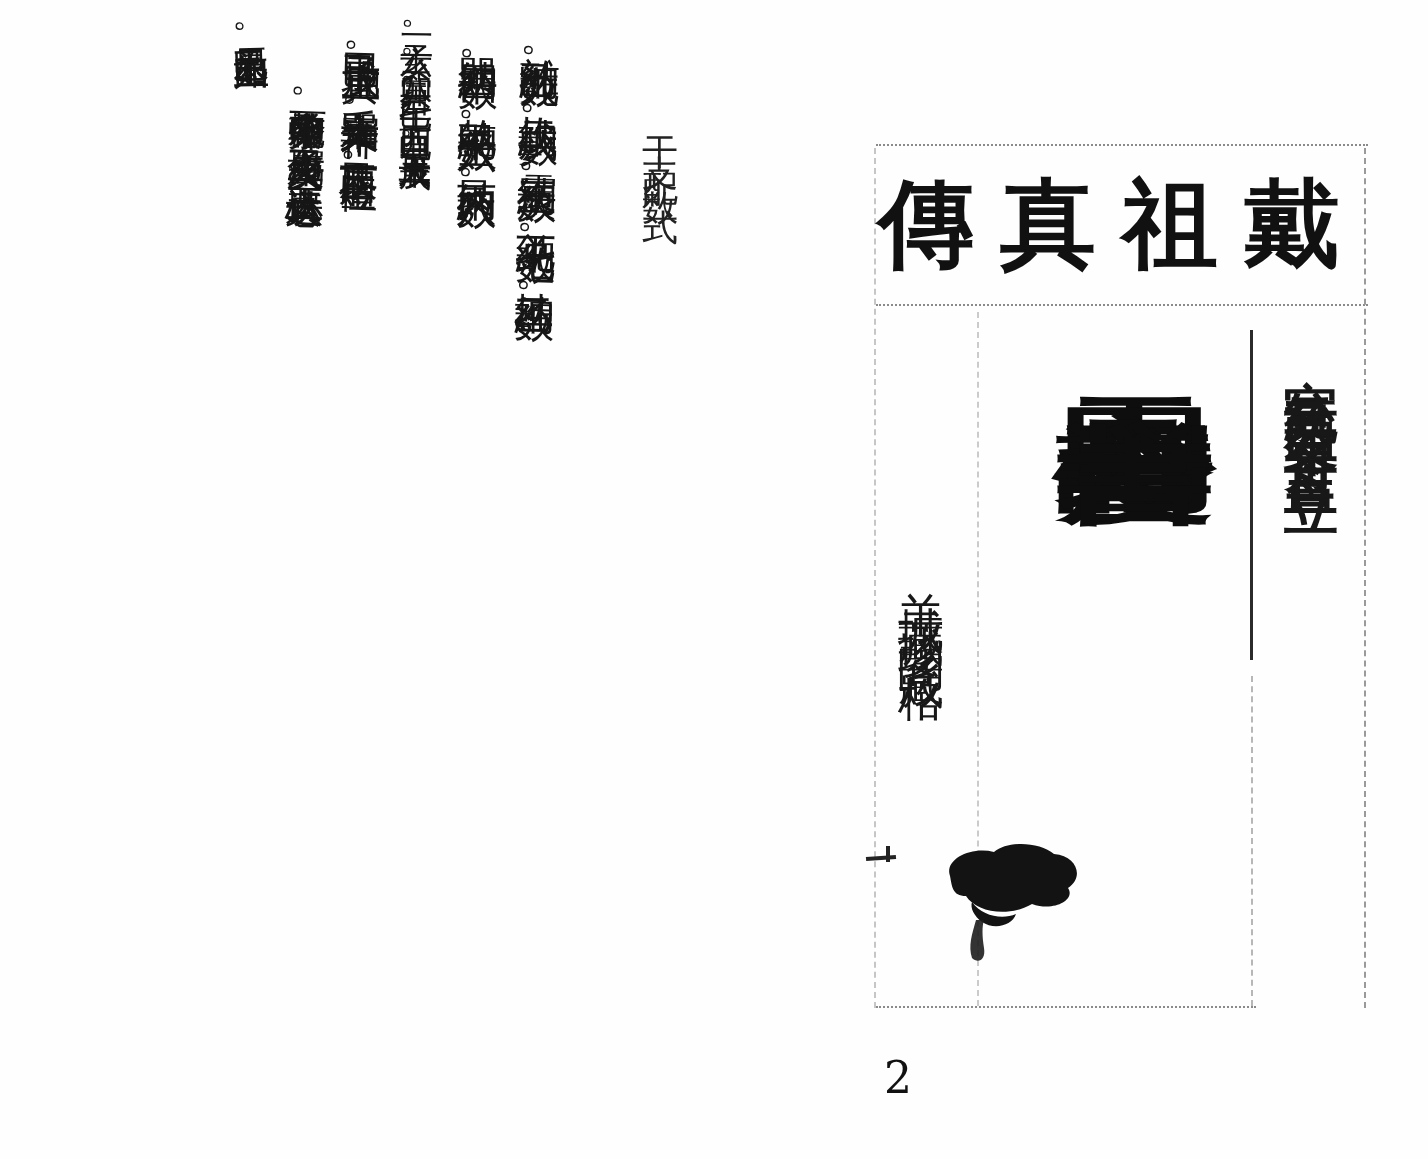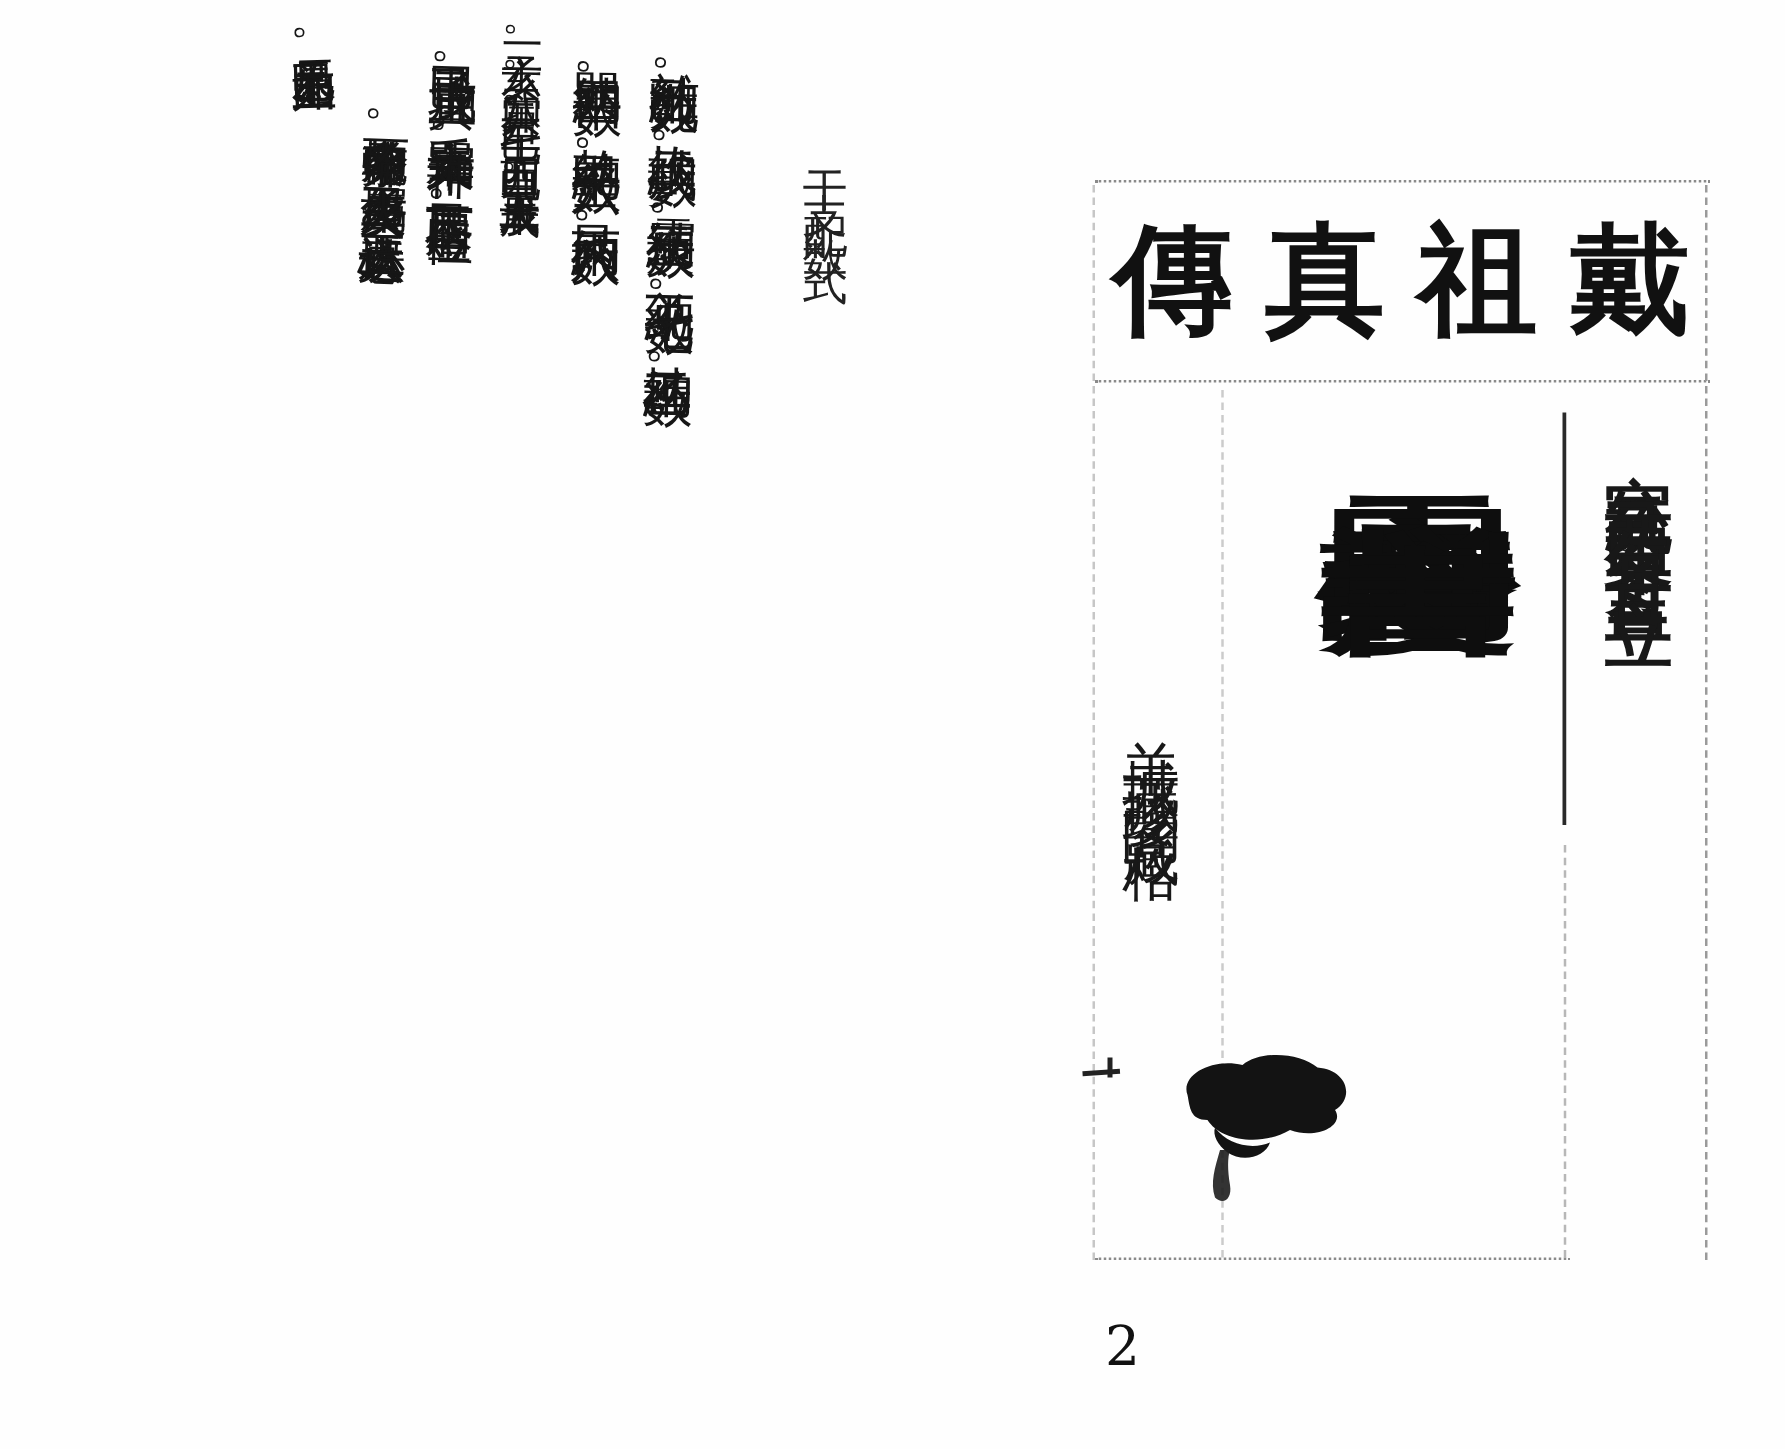--- a/index.html
+++ b/index.html
@@ -39,21 +39,21 @@
   .c4{left:344px;top:22px;font-size:39px;letter-spacing:2px;transform:rotate(1.6deg);transform-origin:top center;}
   .c5{left:290px;top:82px;font-size:38px;letter-spacing:0px;transform:rotate(2deg);transform-origin:top center;}
   .c6{left:232px;top:26px;font-size:36px;letter-spacing:-1px;transform:rotate(-1.5deg);transform-origin:top center;}
   
   .frame-line{position:absolute;background:transparent;}
   .h-dots{border-top:2px dotted #8a8a8a;height:0;}
   .v-dash{border-left:2px dashed #9a9a9a;width:0;}
   .v-solid{width:3px;background:#2a2a2a;}
   .header-box{
     position:absolute;left:878px;top:150px;width:488px;height:152px;
-    display:flex;align-items:center;justify-content:center;margin-left:12px;
+    display:flex;align-items:center;justify-content:center;
   }
   .header-title{
     font-size:96px;font-weight:bold;letter-spacing:26px;
     direction:rtl;unicode-bidi:bidi-override;
     white-space:nowrap;color:#111;
   }
   .main-title{
     left:1090px;top:324px;
     font-size:92px;font-weight:bold;letter-spacing:6px;
     transform:scaleX(1.72);transform-origin:top center;

